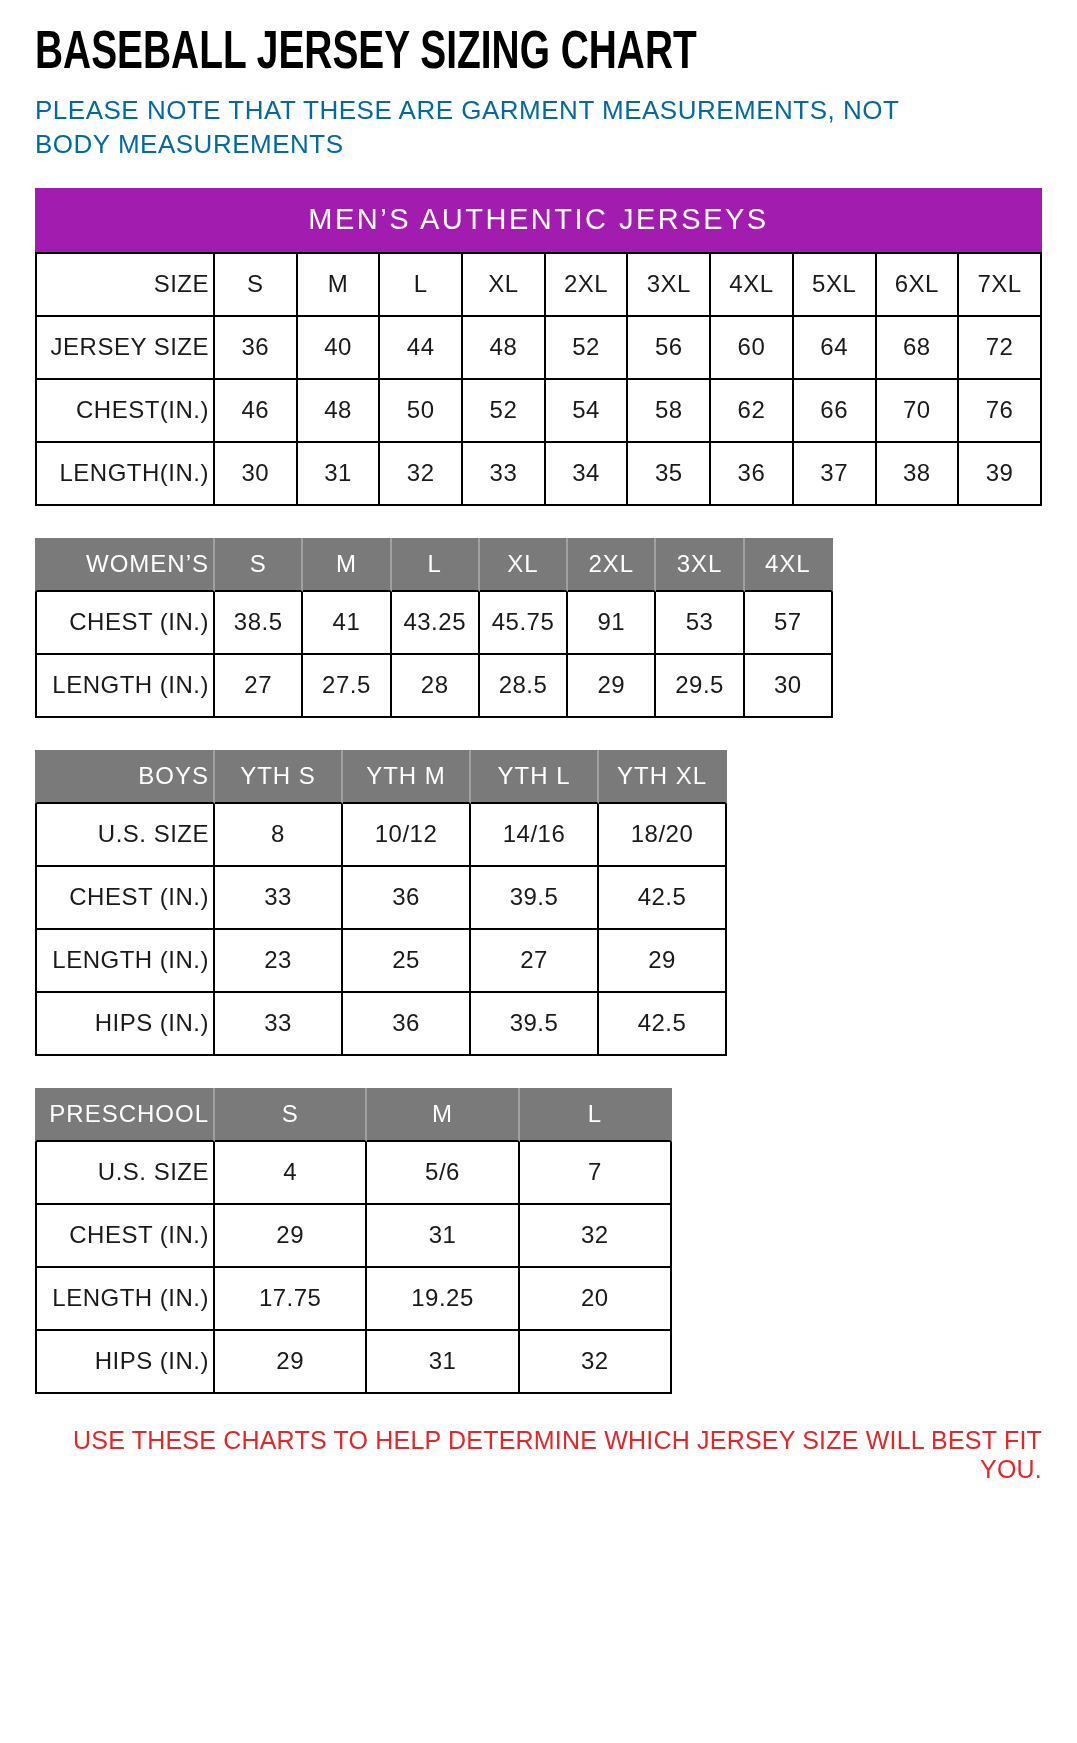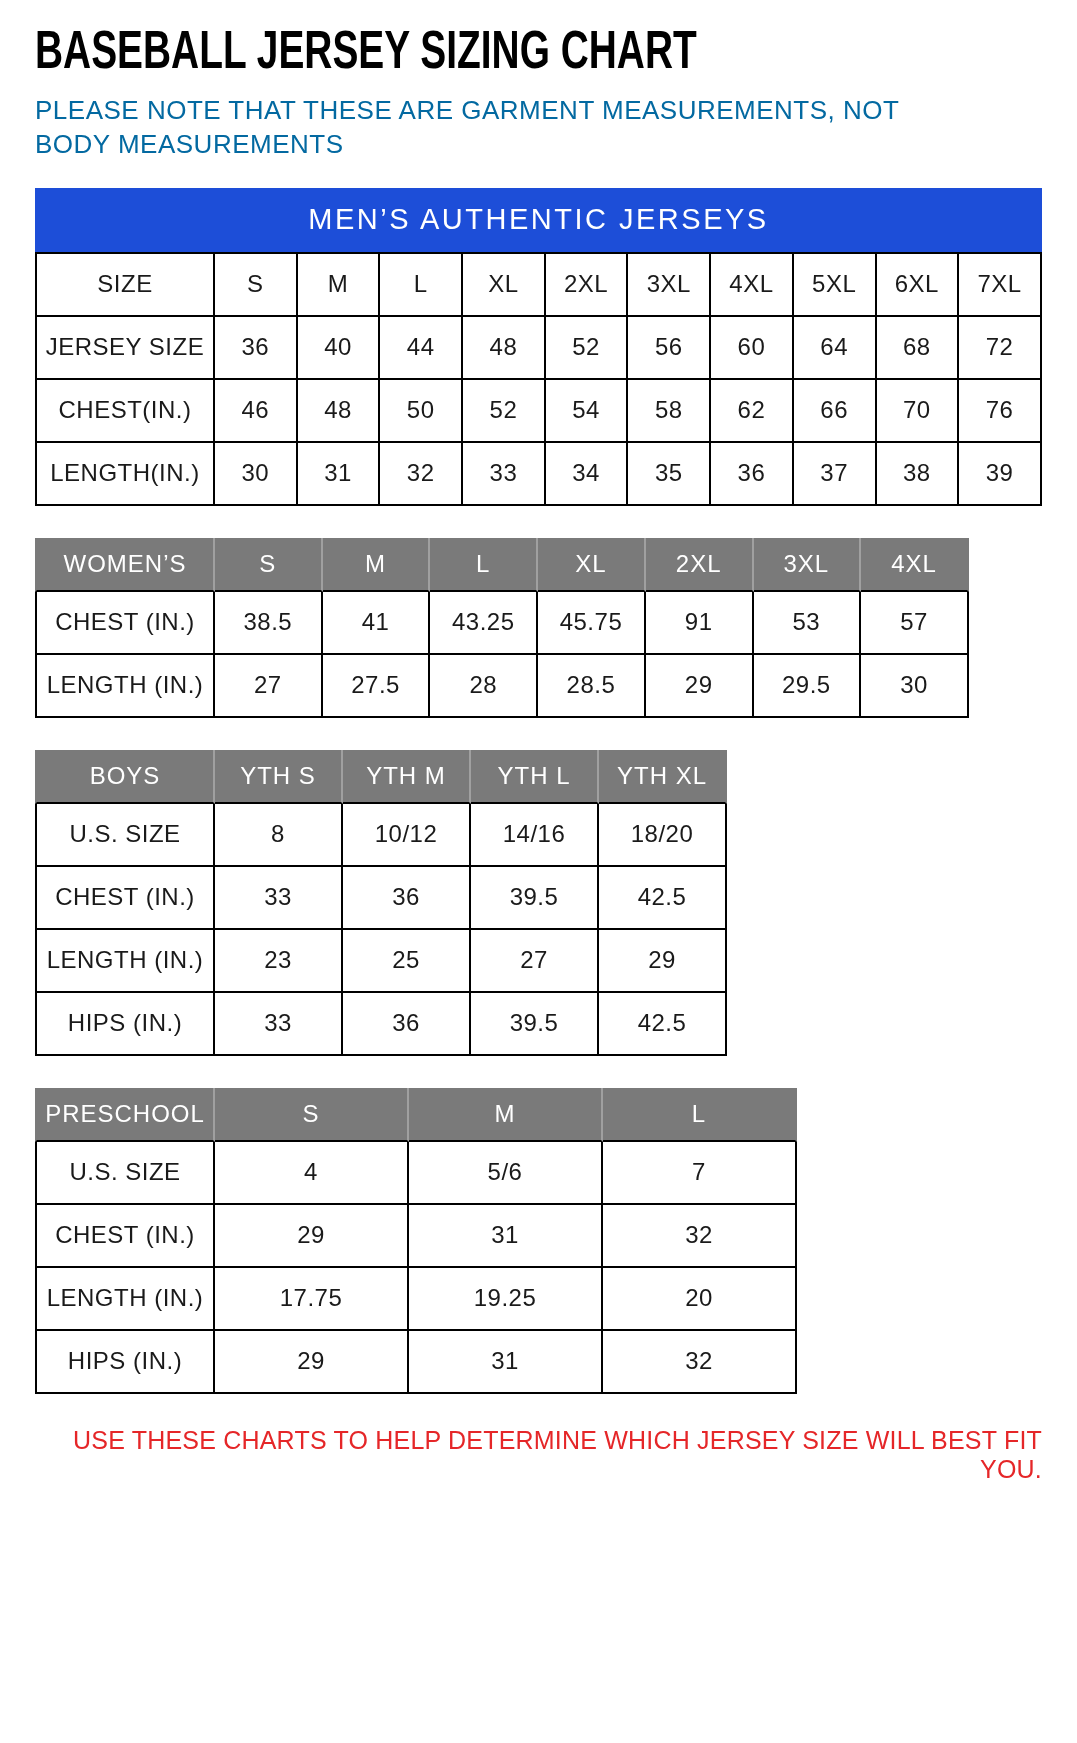--- a/index.html
+++ b/index.html
@@ -40,47 +40,48 @@
     text-align:right;
   }
 
   table.chart-table{
     border-collapse:separate;
     border-spacing:0;
     table-layout:fixed;
     margin:0 0 32px 0;
   }
   table.mens{width:1007px;}
-  table.womens{width:934px;}
+  table.womens{width:798px;}
   table.boys{width:692px;}
-  table.preschool{width:762px;}
+  table.preschool{width:637px;}
   col.c-label{width:180px;}
 
   table.chart-table td{
     border-right:2px solid #000000;
     border-bottom:2px solid #000000;
     text-align:center;
     vertical-align:middle;
     font-size:24px;
     color:#1a1a1a;
     height:61px;
     padding:0 4px;
     overflow:hidden;
     letter-spacing:0.5px;
   }
   table.chart-table td:first-child{border-left:2px solid #000000;}
 
   table.chart-table td.label{
     white-space:pre-line;
     line-height:1.15;
+    text-align:right;
   }
 
   
   table.chart-table td.cap{
-    background:#1d4ed8;
+    background:#a21caf;
     color:#ffffff;
     font-size:29px;
     letter-spacing:2.5px;
     border:0;
     border-bottom:2px solid #000000;
     height:64px;
   }
 
   
   table.chart-table td.hdr{

